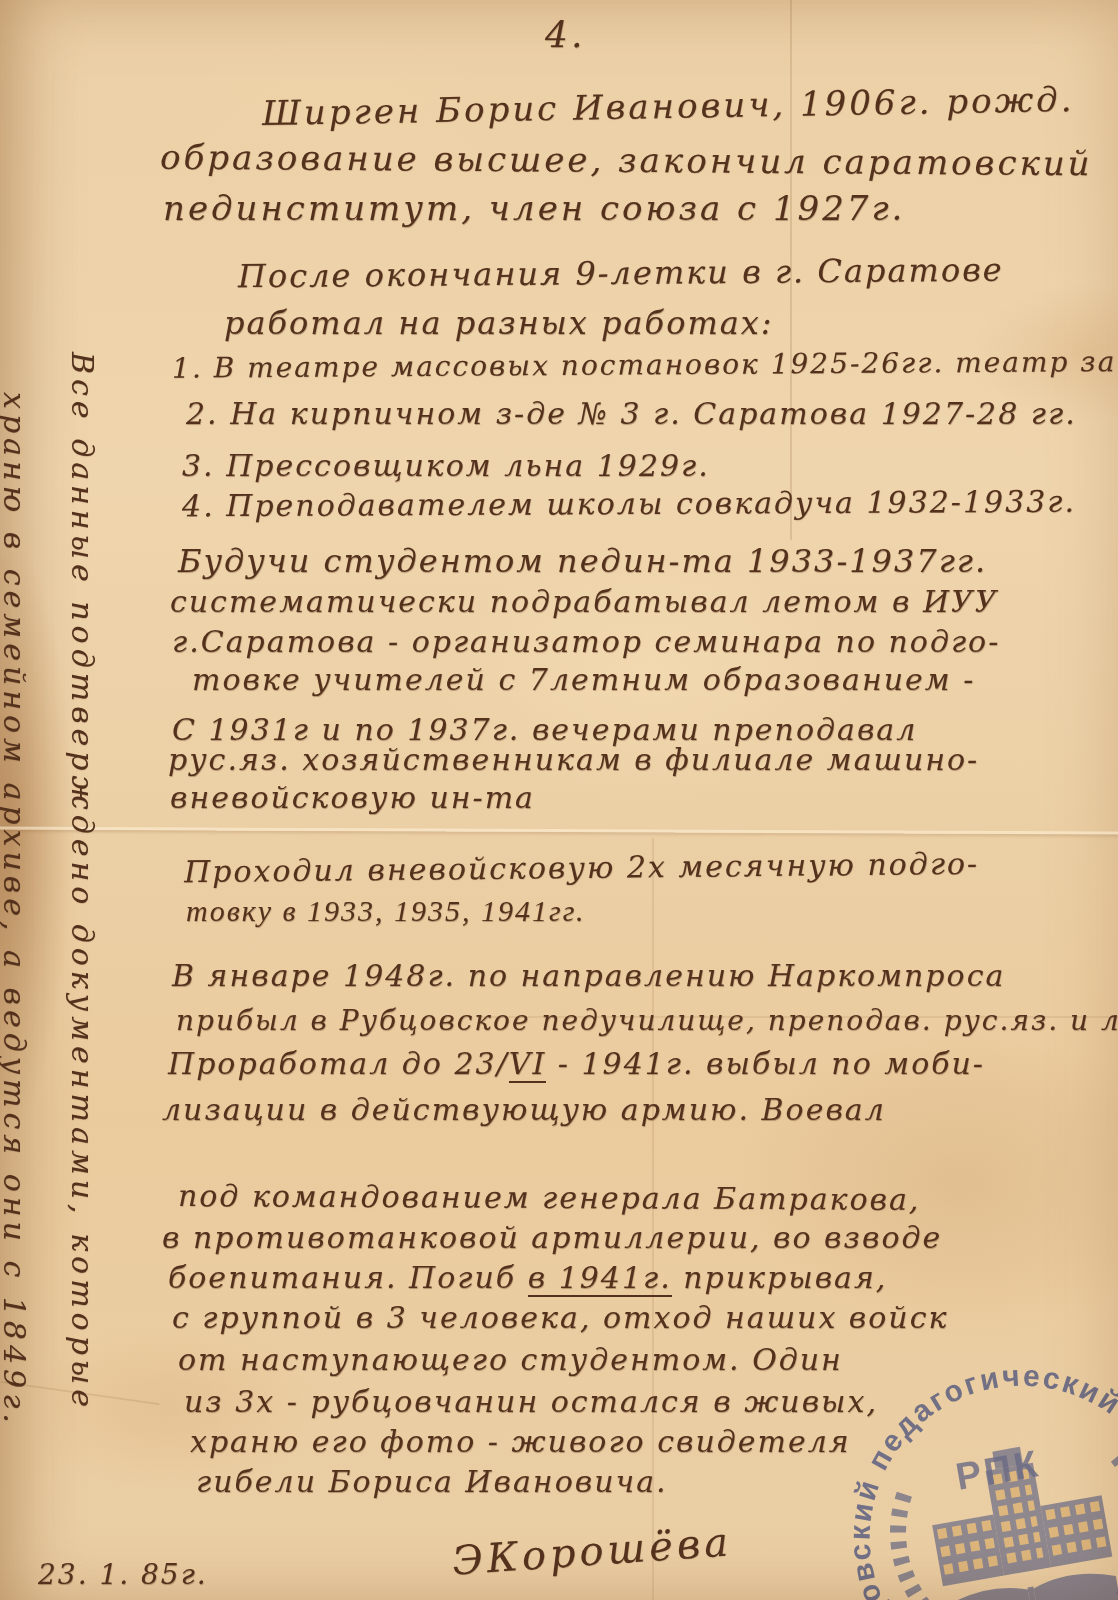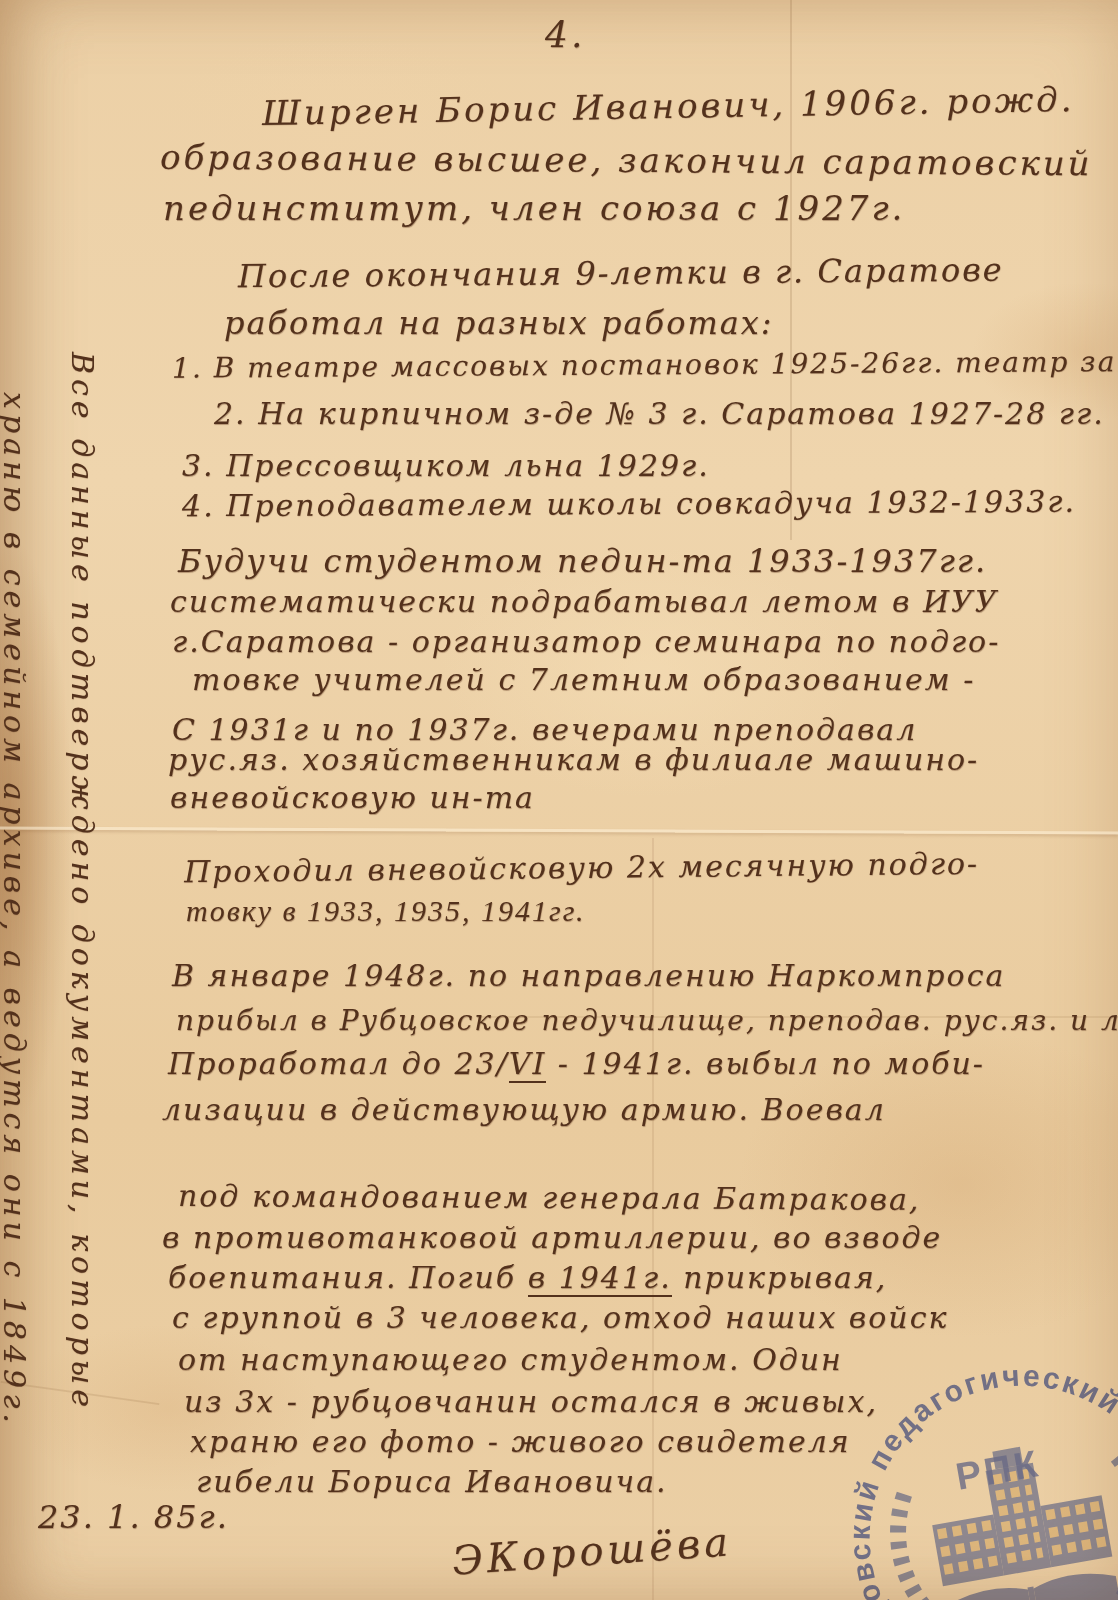--- a/index.html
+++ b/index.html
@@ -38,21 +38,21 @@
   <div class="crease" style="left:0;top:1392px;width:160px;height:2px;background:rgba(130,85,50,.15);transform:rotate(8deg);"></div>
 
   <div class="hw big" style="left:545px;top:14px;font-size:36px;">4.</div>
 
   <div class="hw big" style="left:262px;top:86px;transform:rotate(-1deg);">Ширген Борис Иванович, 1906г. рожд.</div>
   <div class="hw big" style="left:160px;top:140px;transform:rotate(.4deg);">образование высшее, закончил саратовский</div>
   <div class="hw big" style="left:163px;top:188px;">пединститут, член союза с 1927г.</div>
   <div class="hw mid" style="left:238px;top:254px;font-size:32px;transform:rotate(-.5deg);">После окончания 9-летки в г. Саратове</div>
   <div class="hw mid" style="left:180px;top:304px;font-size:32px;margin-left:44px;">работал на разных работах:</div>
   <div class="hw sm" style="left:172px;top:348px;transform:rotate(-.4deg);">1. В театре массовых постановок 1925-26гг. театр закрыт.</div>
-  <div class="hw mid" style="left:186px;top:396px;margin-left:28px;">2. На кирпичном з-де № 3 г. Саратова 1927-28 гг.</div>
+  <div class="hw mid" style="left:186px;top:396px;">2. На кирпичном з-де № 3 г. Саратова 1927-28 гг.</div>
   <div class="hw mid" style="left:182px;top:448px;text-align:center;">3. Прессовщиком льна  1929г.</div>
   <div class="hw mid" style="left:182px;top:486px;transform:rotate(-.3deg);">4. Преподавателем школы совкадуча  1932-1933г.</div>
   <div class="hw mid" style="left:178px;top:542px;font-size:32px;">Будучи студентом педин-та 1933-1937гг.</div>
   <div class="hw mid" style="left:170px;top:584px;">систематически подрабатывал летом в ИУУ</div>
   <div class="hw mid" style="left:172px;top:624px;">г.Саратова - организатор семинара по подго-</div>
   <div class="hw mid" style="left:192px;top:662px;">товке учителей с 7летним образованием -</div>
   <div class="hw mid" style="left:172px;top:702px;margin-top:10px;">С 1931г и по 1937г. вечерами преподавал</div>
   <div class="hw mid" style="left:168px;top:742px;">рус.яз. хозяйственникам в филиале машино-</div>
   <div class="hw mid" style="left:170px;top:780px;">вневойсковую ин-та</div>
   <div class="hw mid" style="left:184px;top:850px;transform:rotate(-.6deg);">Проходил вневойсковую 2х месячную подго-</div>
@@ -70,21 +70,21 @@
   </div>
   <div class="hw mid" style="left:172px;top:1300px;font-style:italic;">с группой в 3 человека, отход наших войск</div>
   <div class="hw mid" style="left:178px;top:1342px;">от наступающего студентом.  Один</div>
   <div class="hw mid" style="left:184px;top:1384px;">из 3х - рубцовчанин остался в живых,</div>
   <div class="hw mid" style="left:190px;top:1424px;">храню его фото -  живого свидетеля</div>
   <div class="hw mid" style="left:196px;top:1464px;">гибели Бориса Ивановича.</div>
 
   <div class="hw vertical" style="left:100px;top:352px;">Все данные подтверждено документами, которые</div>
   <div class="hw vertical" style="left:32px;top:392px;">храню в семейном архиве, а ведутся они с 1849г.</div>
 
-  <div class="hw mid" style="left:38px;top:1498px;font-size:32px;">23. 1. 85г.</div>
+  <div class="hw mid" style="left:38px;top:1558px;font-size:28px;">23. 1. 85г.</div>
   <div class="hw" style="left:452px;top:1528px;font-size:40px;letter-spacing:4px;transform:rotate(-4deg);">ЭКорошёва</div>
 
   <svg class="stamp" width="500" height="420" viewBox="-250 -210 500 420" xmlns="http://www.w3.org/2000/svg">
     <g transform="rotate(-10)">
       <defs>
         <path id="stampArc" d="M -107,118 A 152,152 0 1 1 107,118" fill="none"></path>
       </defs>
       <text font-size="30" font-weight="bold" fill="#4f63c2" fill-opacity=".88" letter-spacing="2.5" font-family="Liberation Sans, sans-serif">
         <textPath href="#stampArc" startOffset="0">Рубцовский  педагогический  колледж</textPath>
       </text>

